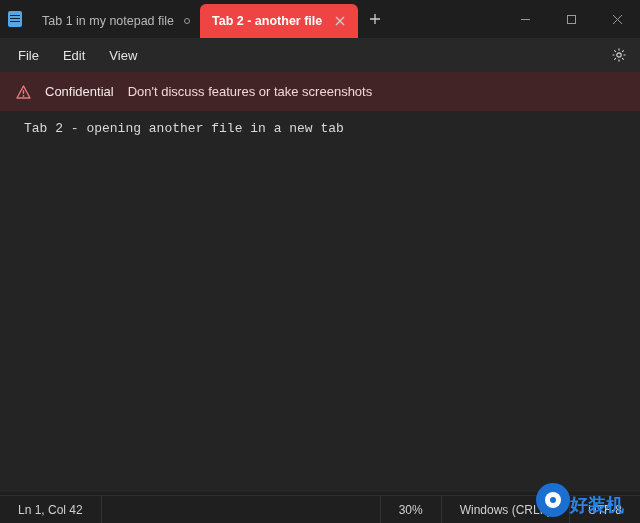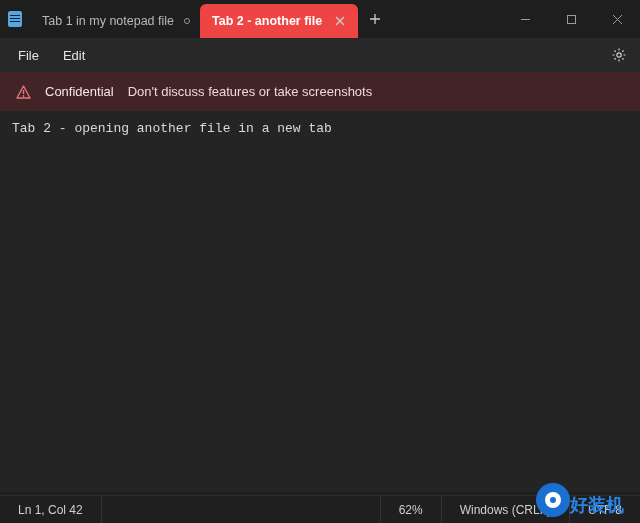--- a/index.html
+++ b/index.html
@@ -129,21 +129,21 @@
     .warn-icon {
       color: #e37a7c;
       font-size: 14px;
     }
     .banner-title { font-weight: 400; color: #f5e8e9; }
     .editor {
       background: #242424;
       color: #d9d9d9;
       font-family: Consolas, "Courier New", monospace;
       font-size: 13px;
-      padding: 10px 12px;
+      padding: 10px 24px;
       height: calc(523px - 38px - 34px - 42px - 28px);
       white-space: pre;
       overflow: hidden;
     }
     .statusbar {
       position: absolute;
       left: 0; right: 0; bottom: 0;
       height: 28px;
       background: #1f1f1f;
       display: flex;
@@ -235,20 +235,21 @@
       <svg width="11" height="11" viewBox="0 0 11 11">
           <path d="M1 1 L10 10 M10 1 L1 10" stroke="#9a9a9a" stroke-width="1"></path>
         </svg>
     </div>
   </div>
 </div>
 
 <div class="menubar">
   <div class="menuitem">File</div>
   <div class="menuitem">Edit</div>
+  <div class="menuitem">View</div>
   <div class="menu-spacer"></div>
   <div class="gear">
     <svg width="16" height="16" viewBox="0 0 16 16">
       <circle cx="8" cy="8" r="2.2" stroke="#cfcfcf" fill="none" stroke-width="1.2"></circle>
       <path d="M8 1.5v2 M8 12.5v2 M1.5 8h2 M12.5 8h2 M3.4 3.4l1.4 1.4 M11.2 11.2l1.4 1.4 M12.6 3.4l-1.4 1.4 M4.8 11.2l-1.4 1.4" stroke="#cfcfcf" stroke-width="1.2"></path>
     </svg>
   </div>
 </div>
 
 <div class="banner">
@@ -261,21 +262,21 @@
   </span>
   <span class="banner-title">Confidential</span>
   <span>Don't discuss features or take screenshots</span>
 </div>
 
 <div class="editor">Tab 2 - opening another file in a new tab</div>
 
 <div class="statusbar">
   <div class="cell">Ln 1, Col 42</div>
   <div class="cell flex"></div>
-  <div class="cell">62%</div>
+  <div class="cell">30%</div>
   <div class="cell">Windows (CRLF)</div>
   <div class="cell" style="border-right:none">UTF-8</div>
 </div>
 
 <div class="watermark">
   <div class="wm-circle">
     <div class="wm-inner">
         <div class="wm-dot"></div>
       </div>
   </div>

